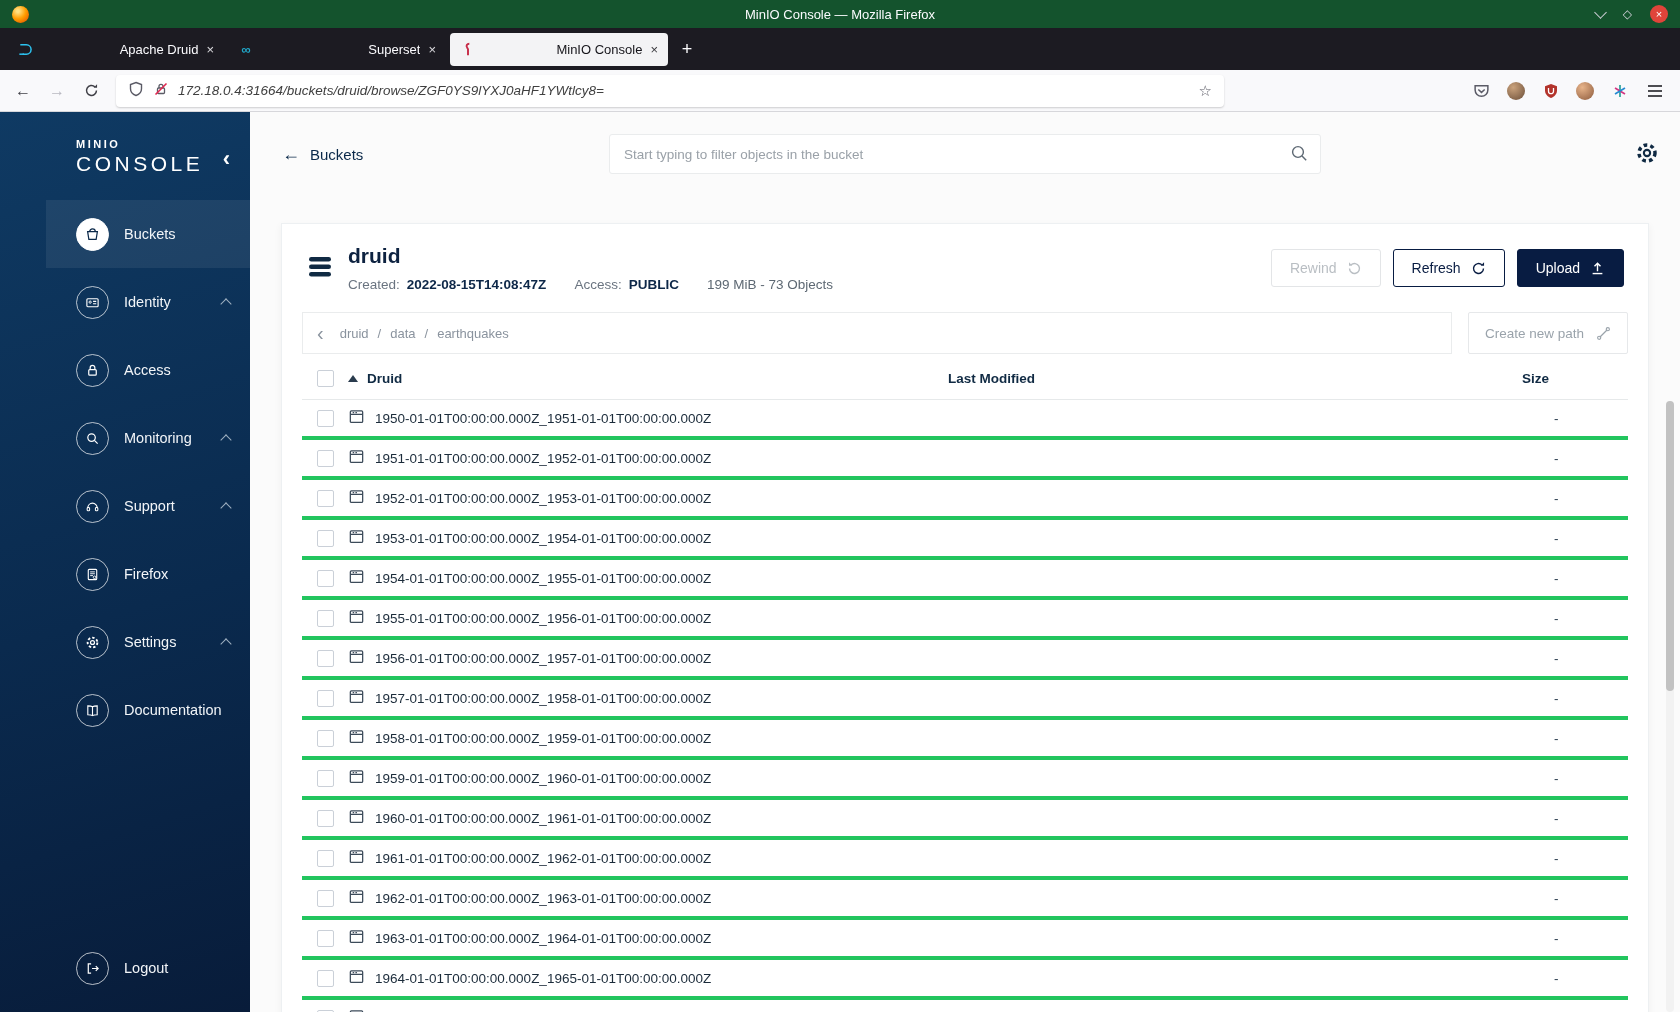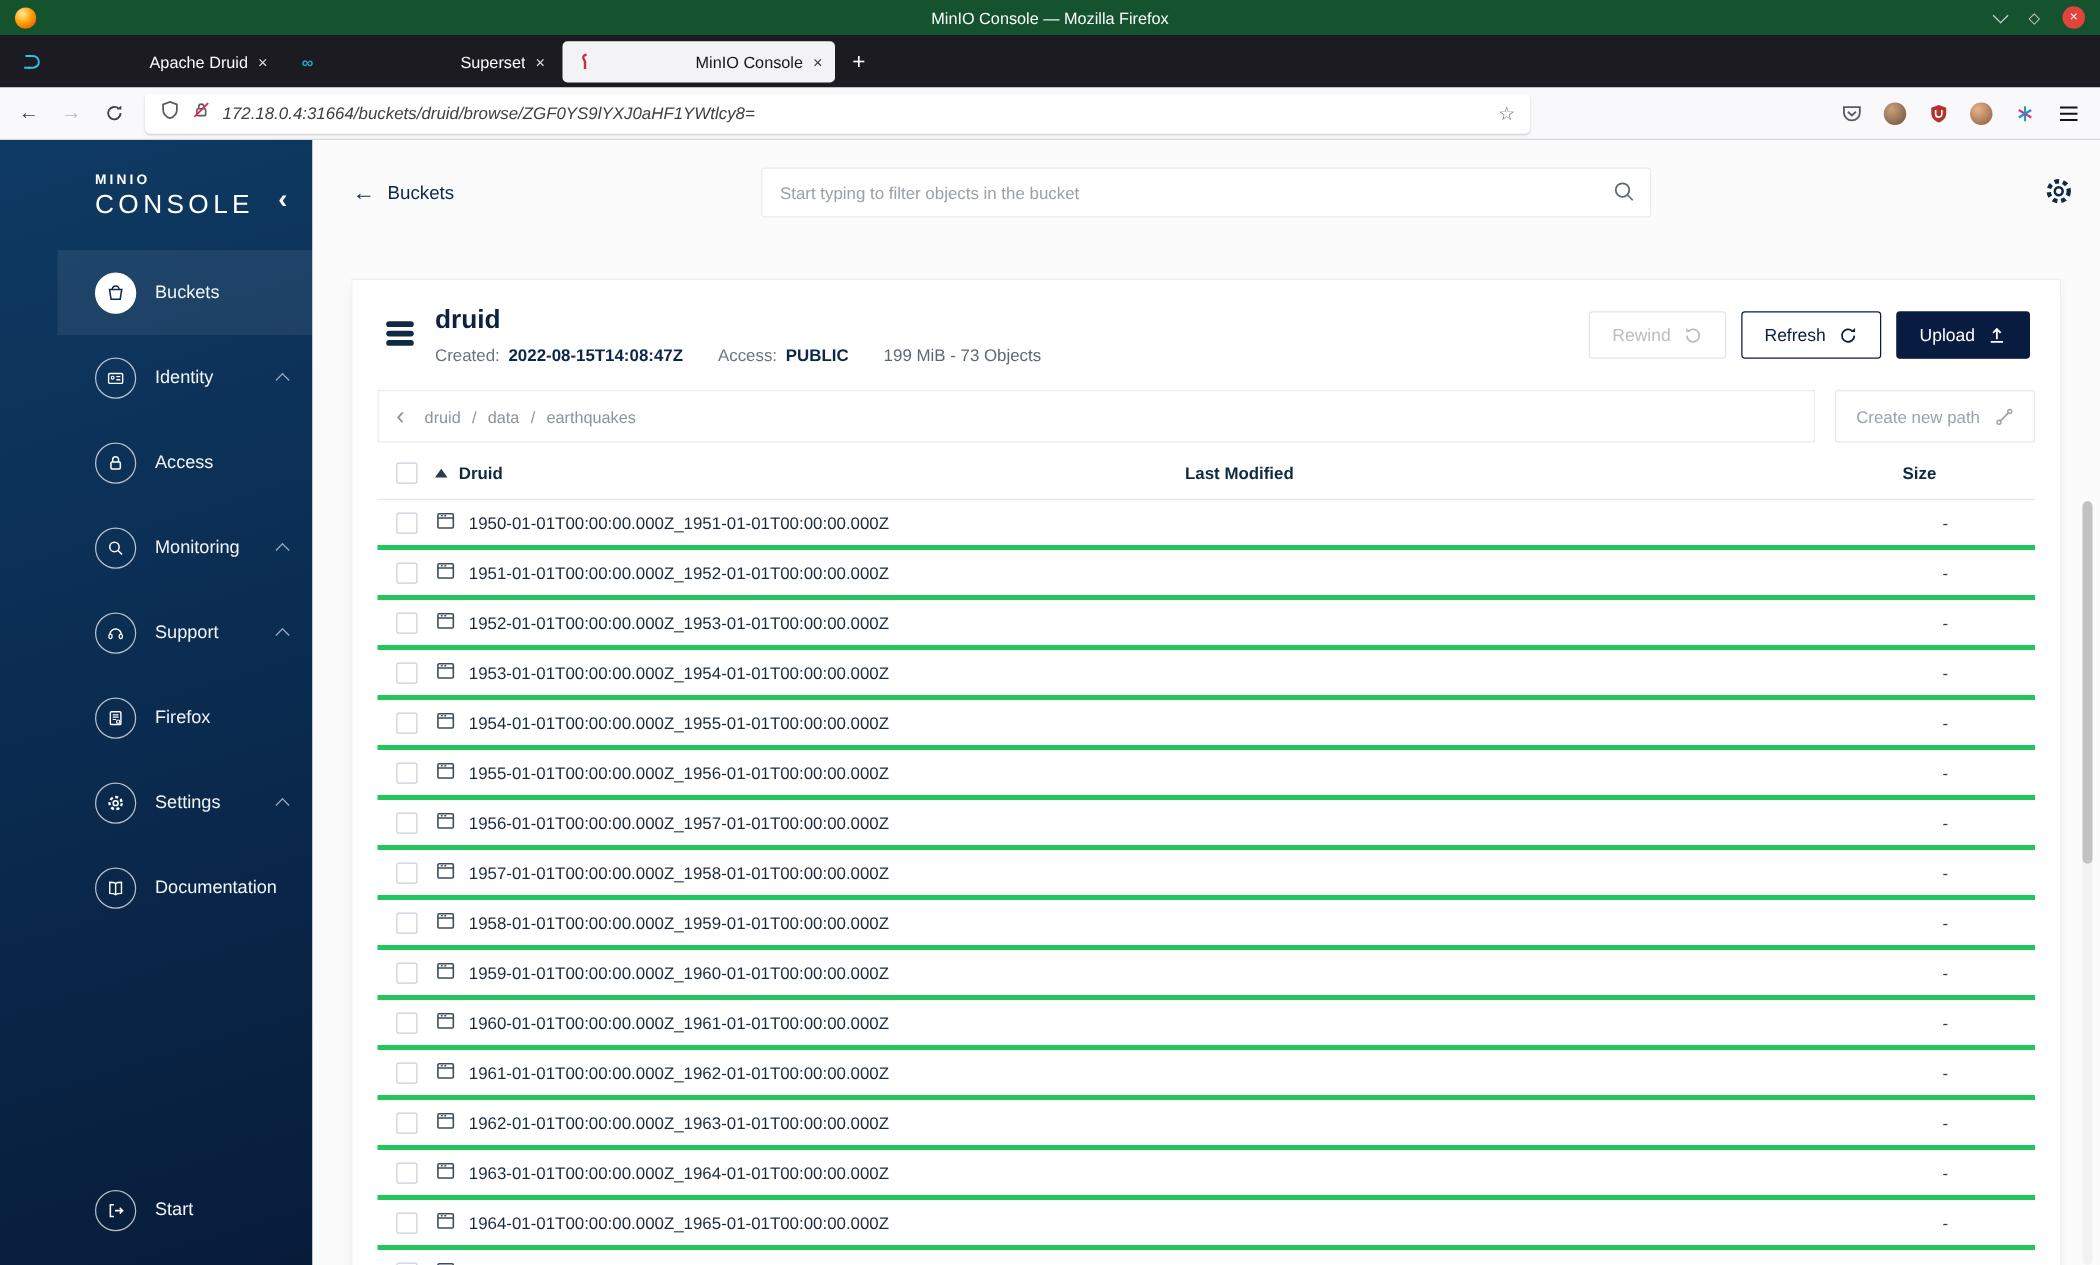--- a/index.html
+++ b/index.html
@@ -293,21 +293,21 @@
 
     <div class="side-spacer"></div>
 
     <div class="side-item logout-item">
       <span class="icon-circle">
         <svg width="15" height="15" viewBox="0 0 16 16">
             <path d="M6.5 3H3.5v10h3" fill="none" stroke="currentColor" stroke-width="1.3"></path>
             <path d="M7.5 8h6.5M11.5 5.5L14 8l-2.5 2.5" fill="none" stroke="currentColor" stroke-width="1.3"></path>
           </svg>
       </span>
-      <span>Start</span>
+      <span>Logout</span>
     </div>
   </aside>
 
   <main class="main">
 
     <div class="main-header">
       <div class="back-link">
         <span class="back-arrow">←</span>
         <span>Buckets</span>
       </div>

